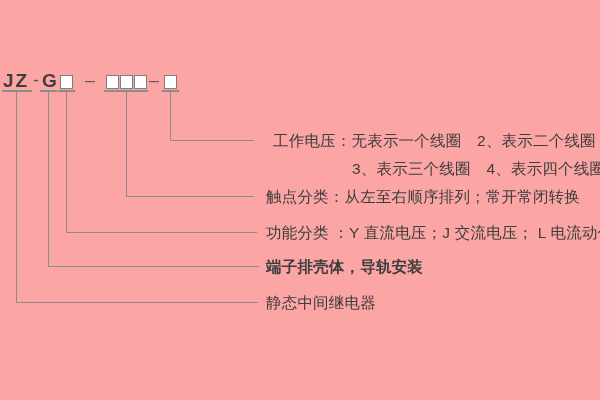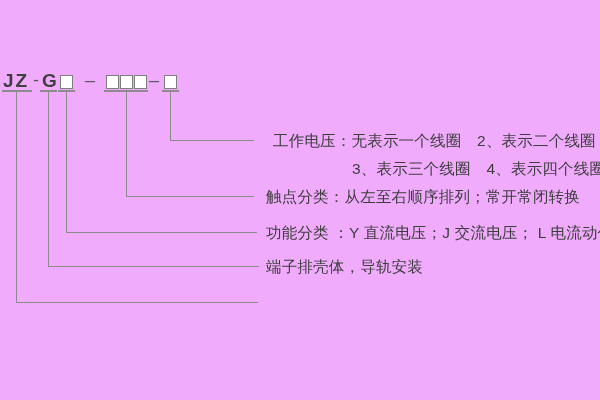--- a/index.html
+++ b/index.html
@@ -1,17 +1,17 @@
 <!DOCTYPE html>
 <html><head>
 <meta charset="utf-8">
 <style>
   html,body{margin:0;padding:0;background:#fff;}
   .canvas{
-    position:relative;width:600px;height:400px;background:#f0abfc;overflow:hidden;
+    position:relative;width:600px;height:400px;background:#fca5a5;overflow:hidden;
     font-family:"Liberation Sans","DejaVu Sans",sans-serif;
   }
   
   .code-txt{
     position:absolute;top:71px;height:20px;line-height:20px;
     font-size:19px;font-weight:600;color:#3f3f3f;letter-spacing:2px;white-space:pre;
   }
   .code-sep{
     position:absolute;top:70px;height:20px;line-height:20px;
     font-size:18px;font-weight:500;color:#5a5a5a;white-space:pre;
@@ -66,15 +66,16 @@
   <div class="hline" style="left:170px;top:140px;width:84px;"></div>
   <div class="hline" style="left:126px;top:196px;width:128px;"></div>
   <div class="hline" style="left:66px;top:232px;width:191px;"></div>
   <div class="hline" style="left:48px;top:266px;width:211px;"></div>
   <div class="hline" style="left:16px;top:302px;width:242px;"></div>
 
   <span class="label" style="left:273px;top:132px;">工作电压：无表示一个线圈　2、表示二个线圈</span>
   <span class="label" style="left:352px;top:160px;">3、表示三个线圈　4、表示四个线圈</span>
   <span class="label" style="left:266px;top:188px;">触点分类：从左至右顺序排列；常开常闭转换</span>
   <span class="label" style="left:266px;top:224px;">功能分类 ：Y 直流电压；J 交流电压； L 电流动作</span>
-  <span class="label" style="left:266px;top:258px;">端子排壳体，导轨安装</span>
+  <span class="label" style="left:266px;top:258px;font-weight:bold;">端子排壳体，导轨安装</span>
+  <span class="label" style="left:266px;top:294px;">静态中间继电器</span>
 
 </div>
 
 </body></html>

